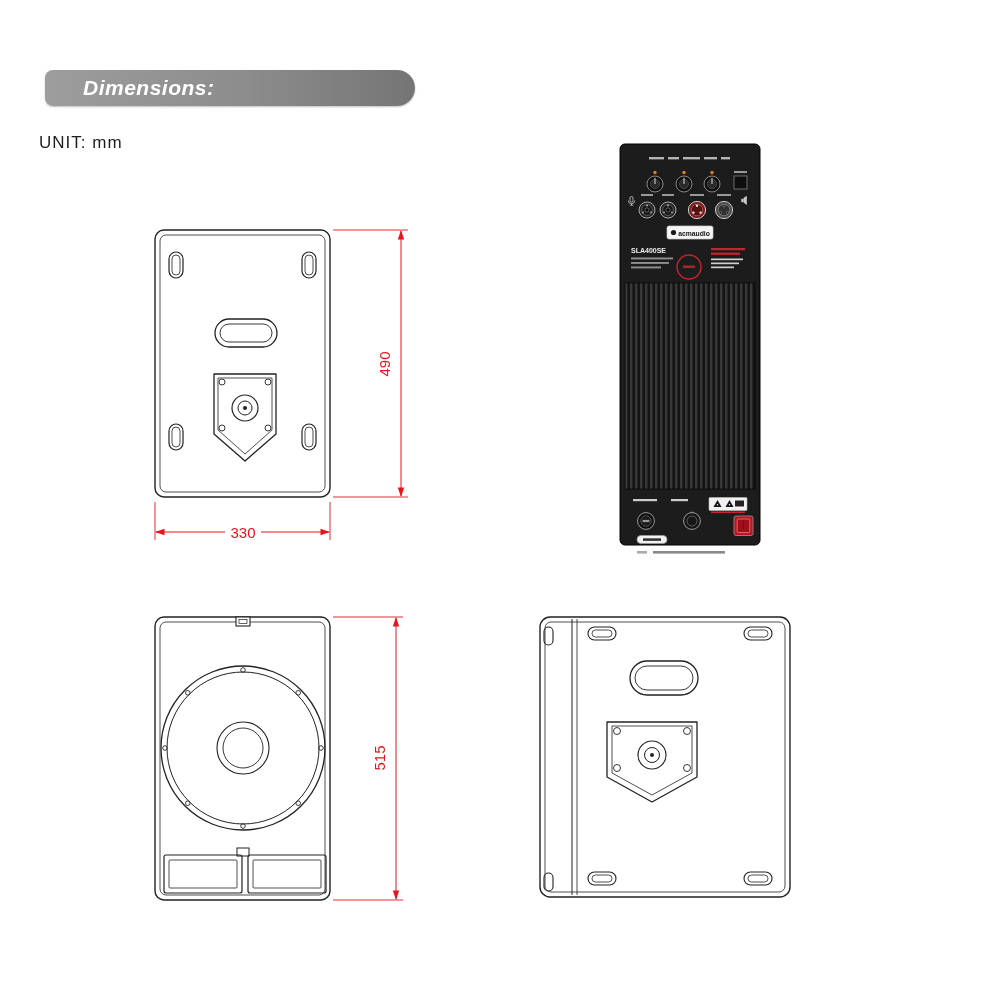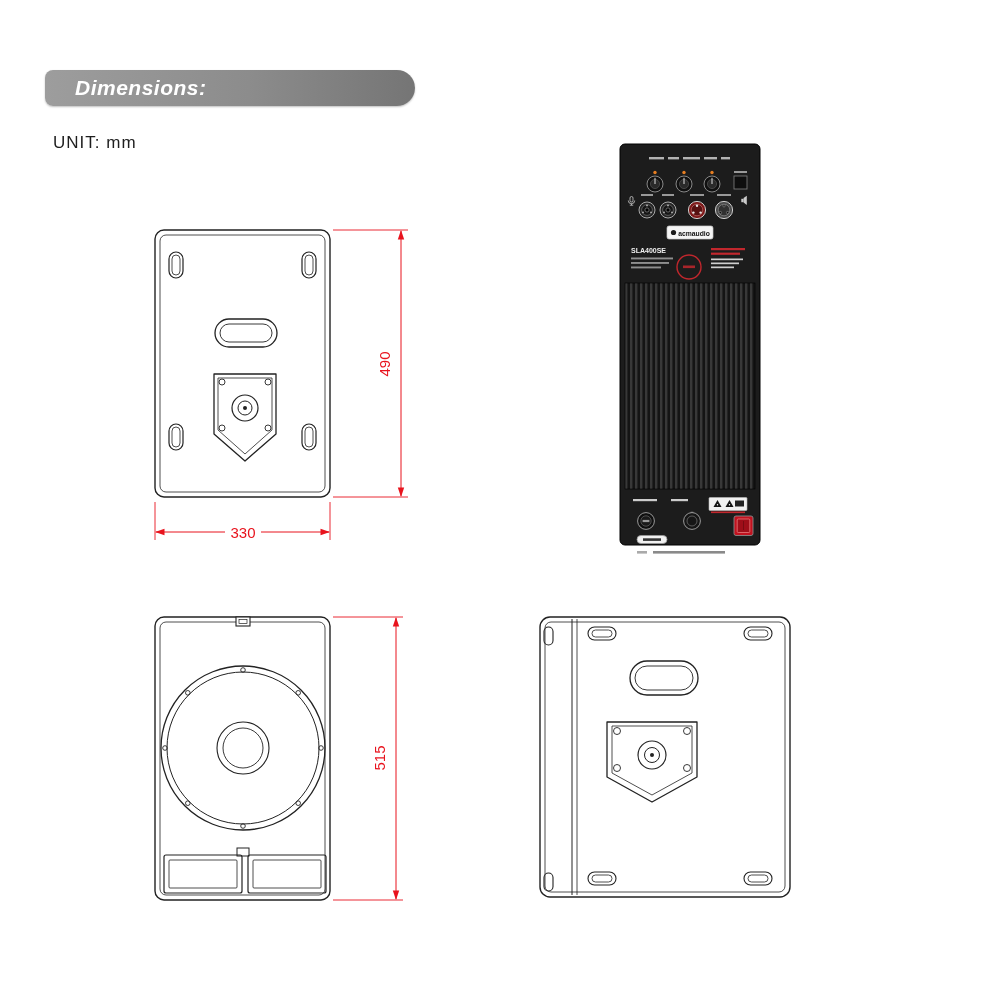--- a/index.html
+++ b/index.html
@@ -8,24 +8,24 @@
   .abs{position:absolute;}
   .banner{
     left:45px;top:70px;width:370px;height:36px;
     background:linear-gradient(90deg,#9d9d9d 0%,#8c8c8c 55%,#757575 100%);
     border-radius:8px 18px 18px 8px;
     display:flex;align-items:center;
     box-shadow:0 1px 2px rgba(0,0,0,.25);
   }
   .banner span{
     color:#ffffff;font-style:italic;font-weight:600;font-size:21px;
-    padding-left:30px;letter-spacing:.5px;
+    padding-left:30px;letter-spacing:.5px;margin-left:8px;
   }
   .unit{
-    left:53px;top:133px;font-size:17px;color:#1e1e1e;letter-spacing:1px;
+    left:39px;top:133px;font-size:17px;color:#1e1e1e;letter-spacing:1px;
   }
   svg .dim-text{
     fill:#e8131d;
     font-family:"Liberation Sans", sans-serif;
     font-size:15px;
   }
   svg text{font-family:"Liberation Sans", sans-serif;}
 </style>
 </head>
 <body>

